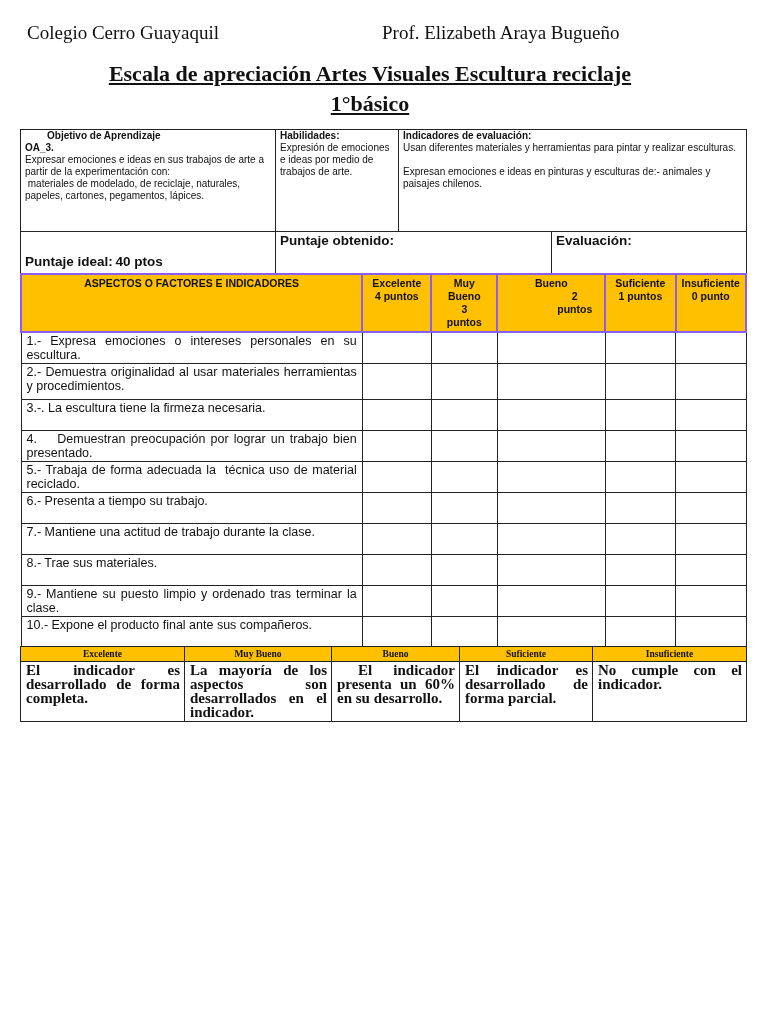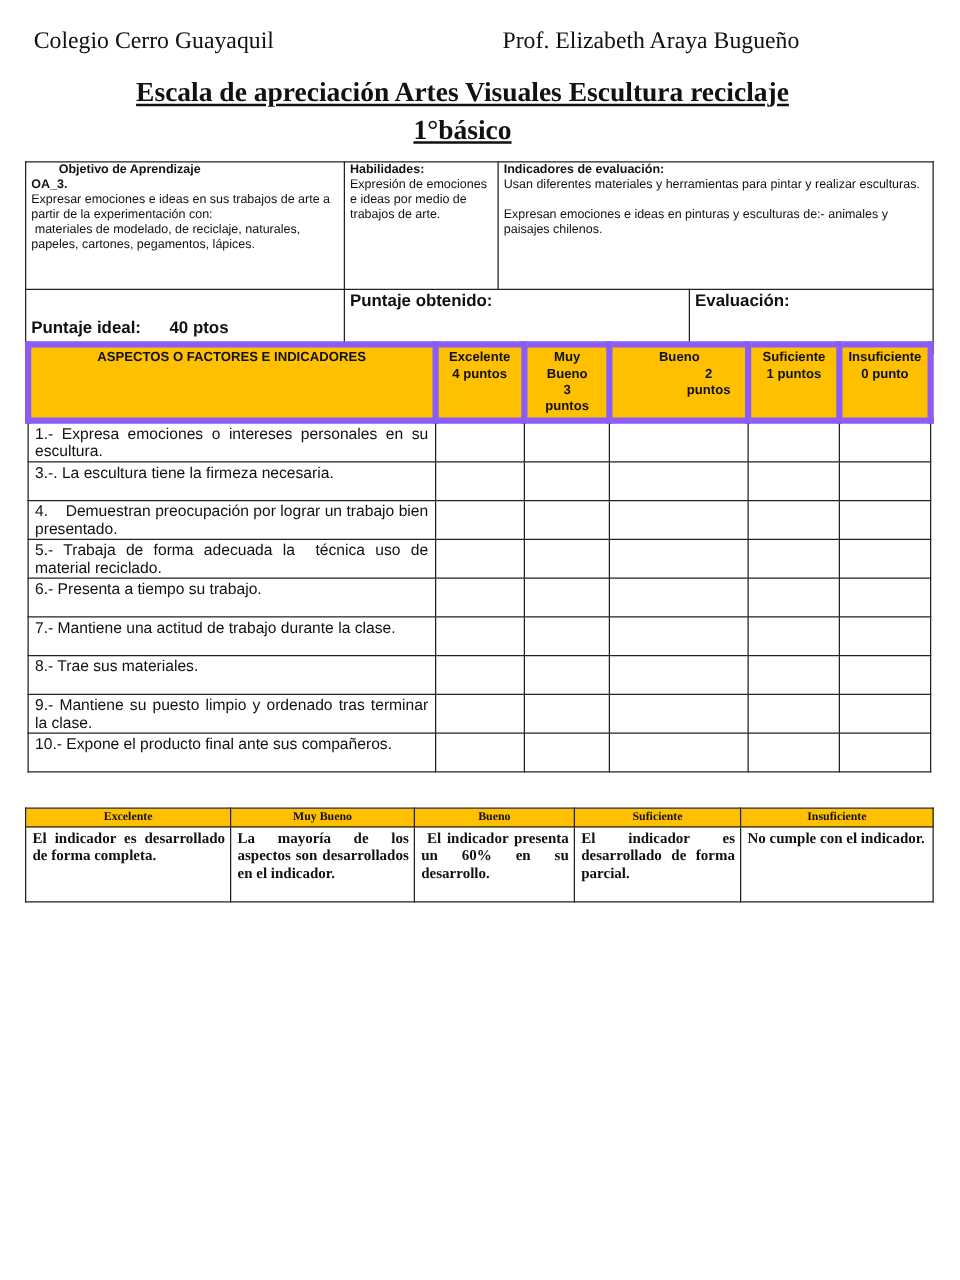--- a/index.html
+++ b/index.html
@@ -1,49 +1,49 @@
 <!DOCTYPE html>
 <html><head>
 <meta charset="utf-8">
 <style>
   html, body { margin: 0; padding: 0; background: #ffffff; }
   body { width: 768px; height: 1024px; position: relative; overflow: hidden; color: #111; }
   .serif { font-family: "Liberation Serif", "DejaVu Serif", serif; }
   .sans { font-family: "Liberation Sans", "DejaVu Sans", sans-serif; }
 
   .hdr-left { position: absolute; left: 27px; top: 22px; font-size: 19px; }
-  .hdr-right { position: absolute; left: 382px; top: 22px; font-size: 19px; margin-left: 20px; }
+  .hdr-right { position: absolute; left: 382px; top: 22px; font-size: 19px; }
   .title { position: absolute; left: 0; width: 740px; text-align: center; font-weight: bold; font-size: 22px; text-decoration: underline; }
   .title.l1 { top: 61px; }
   .title.l2 { top: 91px; }
 
   table { border-collapse: collapse; position: absolute; }
   td { border: 1px solid #222; vertical-align: top; padding: 0 4px; }
 
   
   #info { left: 20px; top: 129px; width: 727px; font-size: 10px; line-height: 12px; }
   #info td.c1 { width: 246px; height: 101px; }
   #info td.c2 { width: 114px; }
   #info td.c3 { }
   #info .bold { font-weight: bold; }
   #info .indent { padding-left: 22px; }
   .big { font-size: 13.5px; font-weight: bold; line-height: 16px; }
   #info td.r2 { height: 40px; }
 
   
   #rubric { left: 20px; top: 273px; width: 727px; font-size: 12.5px; line-height: 14px; }
-  #rubric th { background: #ffc000; border: 5px solid #8b5cf6; font-weight: bold; font-size: 10.5px; line-height: 13px; vertical-align: top; padding: 2px 2px; text-align: center; }
+  #rubric th { background: #ffc000; border: 2px solid #8b5cf6; font-weight: bold; font-size: 10.5px; line-height: 13px; vertical-align: top; padding: 2px 2px; text-align: center; }
   #rubric th.aspect { width: 398px; font-size: 10.5px; }
   #rubric td.ind { height: 28px; padding: 1px 5px; text-align: justify; }
   #rubric td.cell { padding: 0; }
 
   
   #levels { left: 20px; top: 646px; width: 727px; font-size: 12px; line-height: 14px; }
   #levels th { background: #ffc000; border: 1px solid #222; font-family: "Liberation Serif", "DejaVu Serif", serif; font-weight: bold; font-size: 9.5px; line-height: 12px; padding: 1px 2px; text-align: center; }
-  #levels td { font-family: "Liberation Serif", "DejaVu Serif", serif; font-weight: bold; font-size: 12px; line-height: 14px; padding: 1px 4px 2px 5px; height: 56px; text-align: justify; }
+  #levels td { font-family: "Liberation Serif", "DejaVu Serif", serif; font-weight: bold; font-size: 15px; line-height: 14px; padding: 1px 4px 2px 5px; height: 56px; text-align: justify; }
 </style>
 </head>
 <body>
 
 <div class="hdr-left serif">Colegio Cerro Guayaquil</div>
 <div class="hdr-right serif">Prof. Elizabeth Araya Bugueño</div>
 <div class="title l1 serif">Escala de apreciación Artes Visuales Escultura reciclaje</div>
 <div class="title l2 serif">1°básico</div>
 
 <table id="info" class="sans">
@@ -62,21 +62,21 @@
     <td class="c3" colspan="2">
       <div class="bold">Indicadores de evaluación:</div>
       <div>Usan diferentes materiales y herramientas para pintar y realizar esculturas.</div>
       <div style="height:12px;"></div>
       <div>Expresan emociones e ideas en pinturas y esculturas de:- animales y paisajes chilenos.</div>
     </td>
   </tr>
   <tr>
     <td class="r2" style="vertical-align:middle; padding-top:10px;">
       <span class="big">Puntaje ideal:</span>
-      <span class="big" style="margin-left:20px;">40 ptos</span>
+      <span class="big" style="margin-left:0;">40 ptos</span>
     </td>
     <td colspan="2" class="r2" style="padding-top:1px;">
       <span class="big">Puntaje obtenido:</span>
       <span class="big"></span>
     </td>
     <td class="r2" style="width:186px; padding-top:1px;">
       <span class="big">Evaluación:</span>
       <span class="big"></span>
     </td>
   </tr>
@@ -105,20 +105,28 @@
       </th>
       <th style="width:66px;">
         <div>Insuficiente</div>
         <div>0 punto</div>
       </th>
     </tr>
   </thead>
   <tbody id="rubric-body">
       <tr style="height: 30px;">
         <td class="ind" style="white-space: pre-wrap;">1.- Expresa emociones o intereses personales en su escultura.</td>
+        <td class="cell"></td>
+        <td class="cell"></td>
+        <td class="cell"></td>
+        <td class="cell"></td>
+        <td class="cell"></td>
+      </tr>
+      <tr style="height: 36px;">
+        <td class="ind" style="white-space: pre-wrap;">2.- Demuestra originalidad al usar materiales herramientas y procedimientos.</td>
         <td class="cell"></td>
         <td class="cell"></td>
         <td class="cell"></td>
         <td class="cell"></td>
         <td class="cell"></td>
       </tr>
       <tr style="height: 28px;">
         <td class="ind" style="white-space: pre-wrap;">3.-. La escultura tiene la firmeza necesaria.</td>
         <td class="cell"></td>
         <td class="cell"></td>

